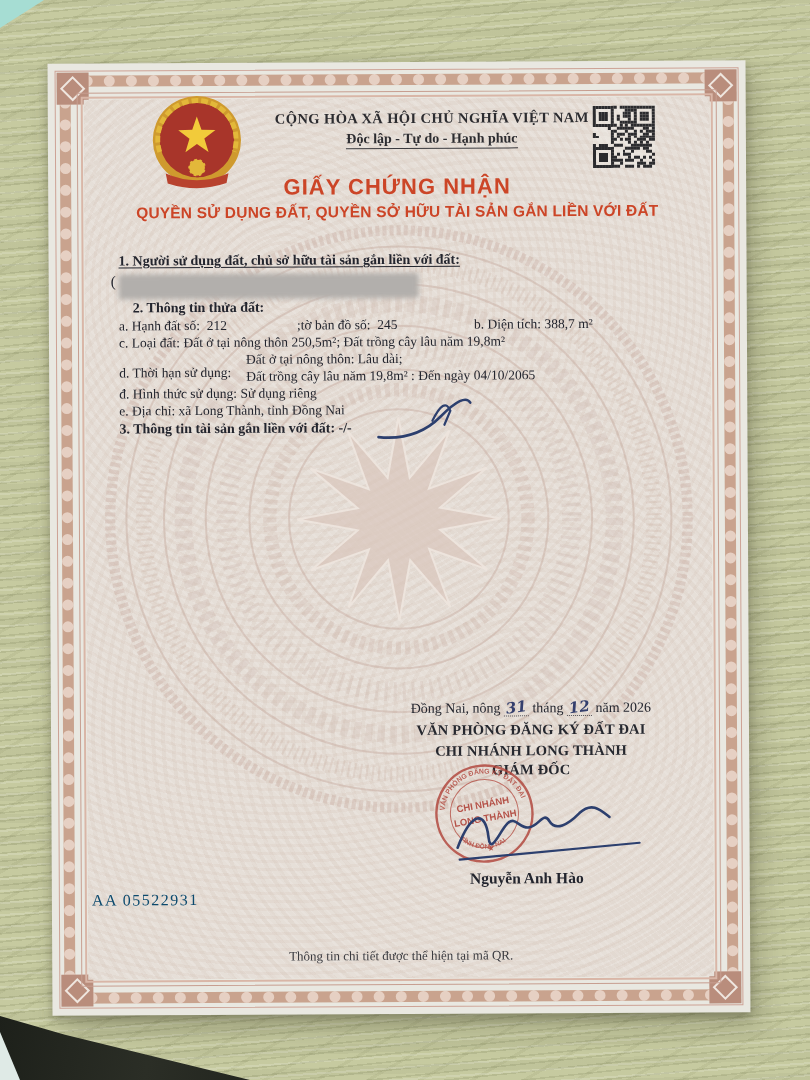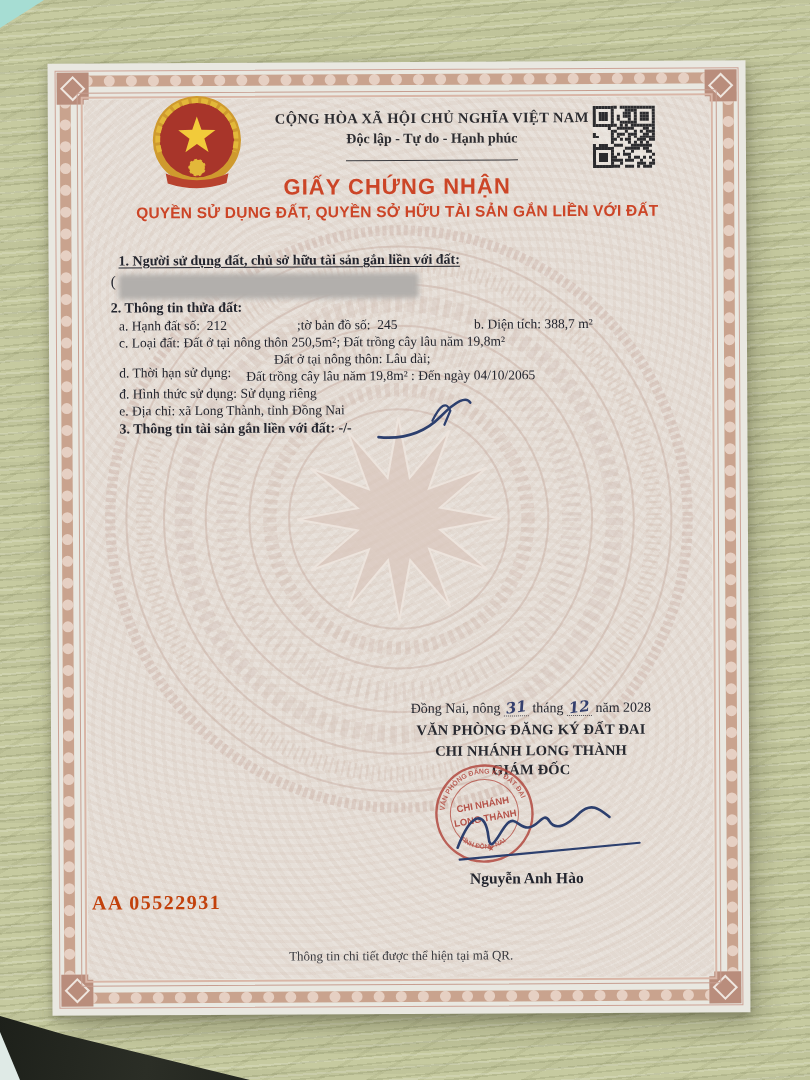--- a/index.html
+++ b/index.html
@@ -51,38 +51,38 @@
   
   .layer{position:absolute;inset:0;}
   .t{position:absolute;white-space:nowrap;color:#23252e;font-size:13.5px;}
   .bold{font-weight:bold;}
   .sans{font-family:"Liberation Sans", sans-serif;}
 
   .nat1{top:48px;left:0;width:100%;text-align:center;padding-left:70px;box-sizing:border-box;
     font-weight:bold;font-size:14.5px;letter-spacing:.4px;color:#2c2c30;}
   .nat2{top:69px;left:0;width:100%;text-align:center;padding-left:70px;box-sizing:border-box;
     font-weight:bold;font-size:14px;color:#2c2c30;}
-  .nat2 span{border-bottom:1.4px solid #3a3a3e;padding-bottom:14px;}
+  .nat2 span{border-bottom:1.4px solid #3a3a3e;padding-bottom:2px;}
   .title1{top:112px;left:0;width:100%;text-align:center;font-weight:bold;font-size:22px;
     letter-spacing:1px;color:#cc4527;}
   .title2{top:141px;left:0;width:100%;text-align:center;font-weight:bold;font-size:15.5px;
     letter-spacing:.2px;color:#cc4527;}
 
   .s-head{font-weight:bold;font-size:14px;}
   .u{text-decoration:underline;text-underline-offset:2px;}
   .blur-box{position:absolute;left:70px;top:211px;width:300px;height:25px;
     background:#b2afac;filter:blur(2.5px);border-radius:2px;}
   .paren{left:62px;top:210px;font-size:15px;}
 
   .hand{font-family:"DejaVu Serif", serif;font-style:italic;font-weight:bold;
     color:#343f6d;font-size:15px;display:inline-block;transform:rotate(-7deg);}
   .dotline{border-bottom:1.6px dotted #55555a;padding:0 2px;}
 
   .office{font-weight:bold;font-size:14.5px;color:#26282f;letter-spacing:.2px;}
-  .serial{left:40px;top:828px;font-size:20px;font-weight:700;letter-spacing:1.5px;color:#c2410c;}
+  .serial{left:40px;top:828px;font-size:16px;font-weight:400;letter-spacing:1.5px;color:#0c4a6e;}
   .footer{top:886px;left:0;width:100%;text-align:center;font-size:13px;color:#3a3b40;}
 
   
   .qr{position:absolute;left:545px;top:45px;width:62px;height:62px;
     display:grid;grid-template-columns:repeat(21,1fr);grid-template-rows:repeat(21,1fr);
     background:rgba(240,238,232,.4);}
   .qr i{display:block;}
   .qr i.on{background:#2b2b2e;}
 
   .emblem{position:absolute;left:100px;top:30px;}
@@ -584,43 +584,43 @@
     <div class="t nat1">CỘNG HÒA XÃ HỘI CHỦ NGHĨA VIỆT NAM</div>
     <div class="t nat2"><span>Độc lập - Tự do - Hạnh phúc</span></div>
 
     <div class="t sans title1">GIẤY CHỨNG NHẬN</div>
     <div class="t sans title2">QUYỀN SỬ DỤNG ĐẤT, QUYỀN SỞ HỮU TÀI SẢN GẮN LIỀN VỚI ĐẤT</div>
 
     <div class="t s-head u" style="left:70px;top:190px;">1. Người sử dụng đất, chủ sở hữu tài sản gắn liền với đất:</div>
     <div class="t paren">(</div>
     <div class="blur-box"></div>
 
-    <div class="t s-head" style="left:62px;top:237px;font-family:Liberation Serif, serif;">2. Thông tin thửa đất:</div>
+    <div class="t s-head" style="left:84px;top:237px;font-family:Liberation Serif, serif;">2. Thông tin thửa đất:</div>
     <div class="t" style="left:70px;top:255px;"><span>a. Hạnh đất số:</span>&nbsp;&nbsp;<span>212</span></div>
     <div class="t" style="left:248px;top:255px;font-family:Liberation Serif, serif;"><span>;tờ bản đồ số:</span>&nbsp;&nbsp;<span>245</span></div>
     <div class="t" style="left:425px;top:255px;"><span>b. Diện tích:</span>&nbsp;<span>388,7 m²</span></div>
     <div class="t" style="left:70px;top:272px;">c. Loại đất:  Đất ở tại nông thôn 250,5m²; Đất trồng cây lâu năm 19,8m²</div>
     <div class="t" style="left:70px;top:302px;">d. Thời hạn sử dụng:</div>
-    <div class="t" style="left:197px;top:289px;margin-left:28px;">Đất ở tại nông thôn: Lâu dài;</div>
+    <div class="t" style="left:197px;top:289px;">Đất ở tại nông thôn: Lâu dài;</div>
     <div class="t" style="left:197px;top:306px;">Đất trồng cây lâu năm 19,8m² : Đến ngày 04/10/2065</div>
     <div class="t" style="left:70px;top:323px;">đ. Hình thức sử dụng: Sử dụng riêng</div>
     <div class="t" style="left:70px;top:340px;">e. Địa chỉ: xã Long Thành, tỉnh Đồng Nai</div>
 
     <div class="t s-head" style="left:70px;top:358px;"><span>3. Thông tin tài sản gắn liền với đất:</span> <span style="font-weight:bold;">-/-</span></div>
     <svg class="mark3" width="100" height="48" viewBox="0 0 100 48">
       <path d="M4,42 Q42,46 66,22 T96,8" fill="none" stroke="#2c3f6e" stroke-width="2.6" stroke-linecap="round"></path>
       <path d="M58,26 C66,10 72,6 76,16 L70,30" fill="none" stroke="#2c3f6e" stroke-width="2.2" stroke-linecap="round"></path>
     </svg>
 
     <div class="t" style="left:300px;top:637px;width:360px;text-align:center;font-size:14px;">
       <span>Đồng Nai, nông</span>
       <span class="dotline"><span class="hand">31</span></span>
       <span>tháng</span>
       <span class="dotline"><span class="hand">12</span></span>
-      <span>năm 2028</span>
+      <span>năm 2026</span>
     </div>
     <div class="t office" style="left:280px;top:660px;width:400px;text-align:center;">VĂN PHÒNG ĐĂNG KÝ ĐẤT ĐAI</div>
     <div class="t office" style="left:280px;top:681px;width:400px;text-align:center;">CHI NHÁNH LONG THÀNH</div>
     <div class="t office" style="left:280px;top:700px;width:400px;text-align:center;">GIÁM ĐỐC</div>
 
     <svg class="stamp" width="104" height="104" viewBox="0 0 104 104">
       <circle cx="52" cy="52" r="48" fill="none" stroke="#b0443a" stroke-width="2.4" stroke-opacity=".9"></circle>
       <circle cx="52" cy="52" r="34" fill="none" stroke="#b0443a" stroke-width="1" stroke-opacity=".8"></circle>
       <defs>
         <path id="arcT" d="M12,52 A40,40 0 1 1 92,52"></path>

